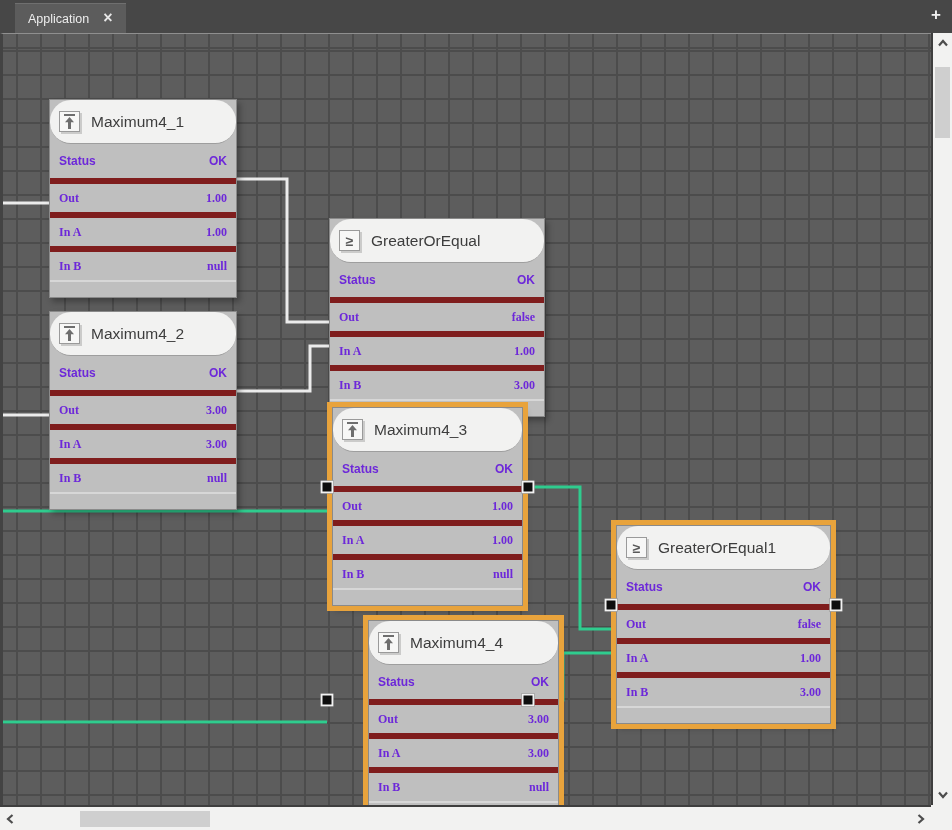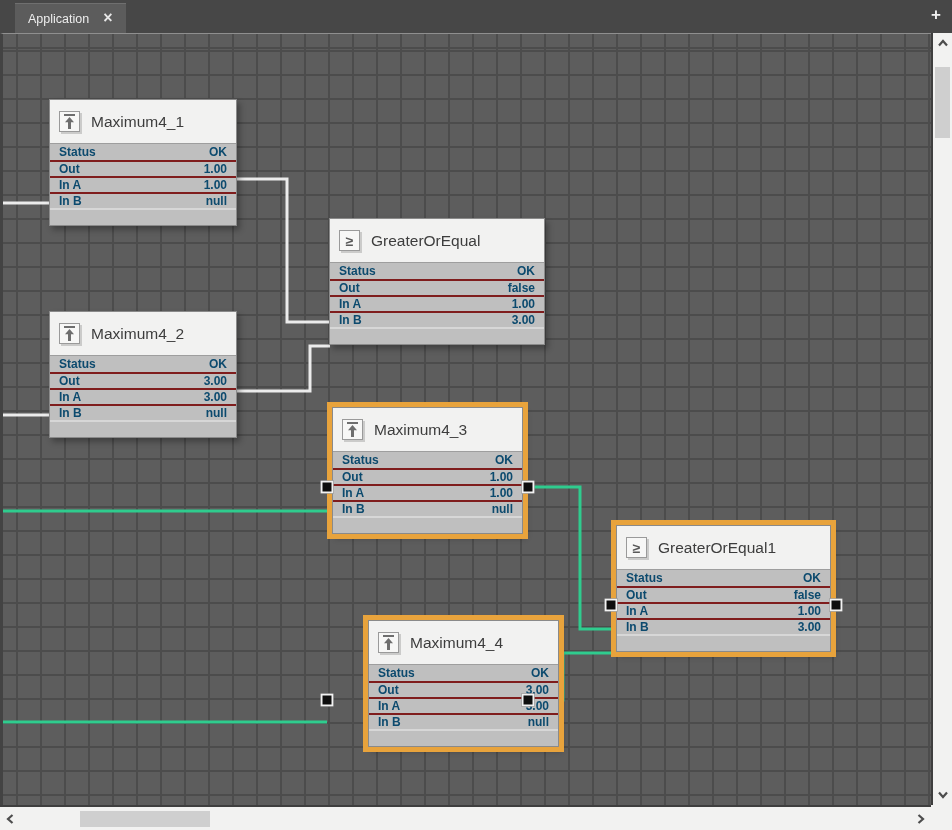--- a/index.html
+++ b/index.html
@@ -42,34 +42,34 @@
   .wire.white{stroke:#ececec;}
   .wire.green{stroke:#2fcc8e;}
   
   .node{
     position:absolute;background:#bfbfbf;border:1px solid #8a8a8a;
     box-shadow:3px 4px 6px rgba(0,0,0,.30);pointer-events:auto;
   }
   .node.selected{outline:5px solid #e8a33c;}
   .node-header{
     height:44px;background:#f2f2f1;border-bottom:1px solid #9e9e9e;
-    display:flex;align-items:center;gap:11px;padding:0 9px;
+    display:flex;align-items:center;gap:11px;padding:0 9px;border-radius:21px;
   }
   .node-icon{
     width:21px;height:21px;background:#f7f7f6;border:1px solid #9a9a9a;
     box-shadow:2px 2px 0 rgba(0,0,0,.16);
     display:flex;align-items:center;justify-content:center;flex:none;
   }
   .geq-glyph{font-size:14px;font-weight:bold;color:#595959;line-height:1;}
   .node-title{font-size:15.5px;color:#3d3d3d;white-space:nowrap;}
   .node-row{
-    height:16px;display:flex;justify-content:space-between;align-items:center;
-    padding:0 9px;font-size:12px;font-weight:bold;color:#0c4a6e;
-  }
-  .node-row + .node-row{border-top:2px solid #7f1d1d;}
+    height:34px;display:flex;justify-content:space-between;align-items:center;
+    padding:0 9px;font-size:12px;font-weight:bold;color:#6d28d9;
+  }
+  .node-row + .node-row{border-top:6px solid #7f1d1d;font-family:Liberation Serif, serif;}
   .node-footer{height:17px;border-top:2px solid #d7d7d7;}
   .port{
     position:absolute;width:9px;height:9px;background:#0e0e0e;
     border:2px solid #f2f2f2;transform:translate(-50%,-50%);
     box-sizing:content-box;pointer-events:auto;
   }
   
   .vscroll{
     position:absolute;right:0;top:33px;width:21px;height:772px;
     background:#f2f2f1;border-left:2px solid #3e3e3e;z-index:30;

